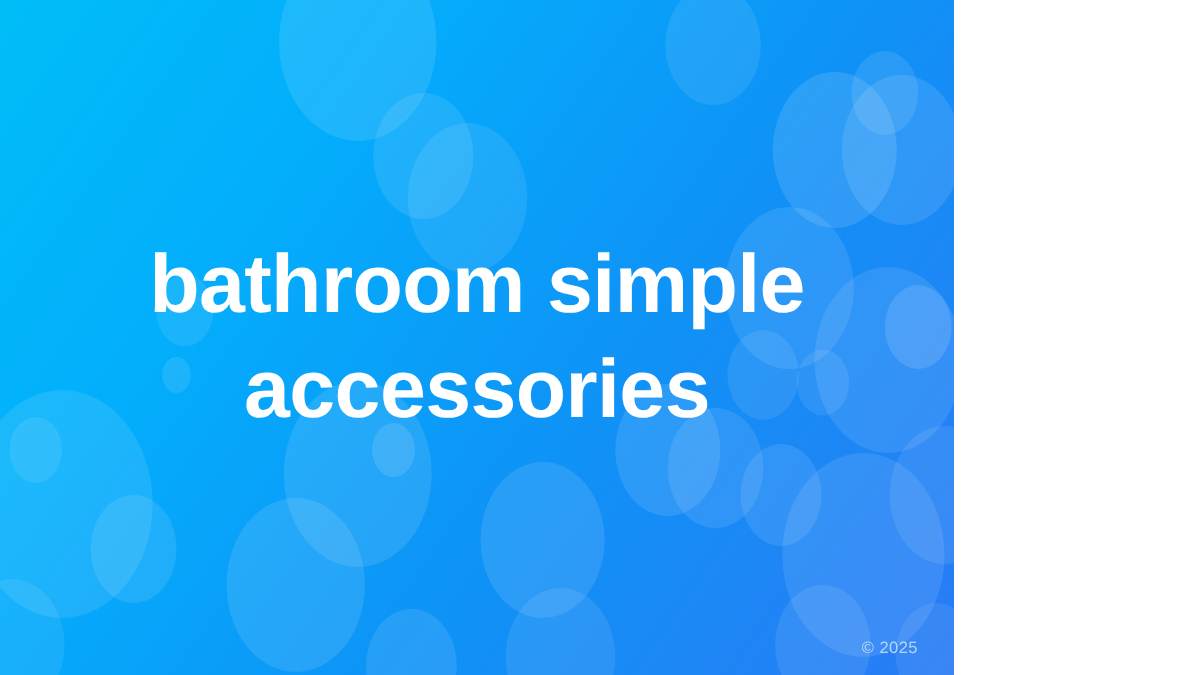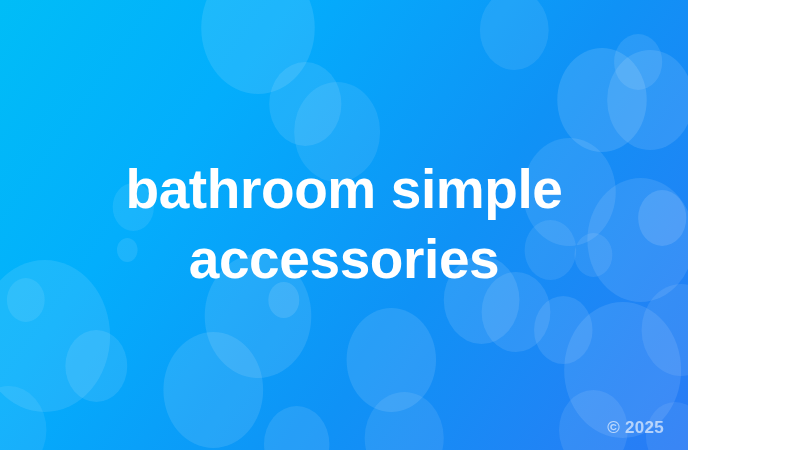--- a/index.html
+++ b/index.html
@@ -3,21 +3,21 @@
 <meta charset="utf-8">
 <style>
   * { margin:0; padding:0; box-sizing:border-box; }
   html, body {
     width:800px; height:450px;
     overflow:hidden;
     font-family:"Liberation Sans", sans-serif;
   }
   #slide {
     position:relative;
-    width:688px; height:450px;
+    width:636px; height:450px;
     overflow:hidden;
     background:linear-gradient(125deg, #00bdf7 0%, #03aefc 28%, #0f92f6 62%, #2a7bf5 100%);
   }
   
   #bubbles {
     position:absolute; inset:0;
     width:100%; height:100%;
     pointer-events:none;
   }
   
@@ -39,22 +39,22 @@
     max-width:660px;
     word-wrap:break-word;
   }
   #copyright {
     position:absolute;
     right:24px;
     bottom:12px;
     z-index:4;
     color:#ffffff;
     opacity:0.62;
-    font-size:17px;
-    font-weight:700;
+    font-size:11px;
+    font-weight:400;
     letter-spacing:0.3px;
     white-space:nowrap;
   }
 </style>
 </head>
 <body>
 
 <div id="slide">
 
   <svg id="bubbles" viewBox="0 0 800 450" preserveAspectRatio="none" aria-hidden="true">

